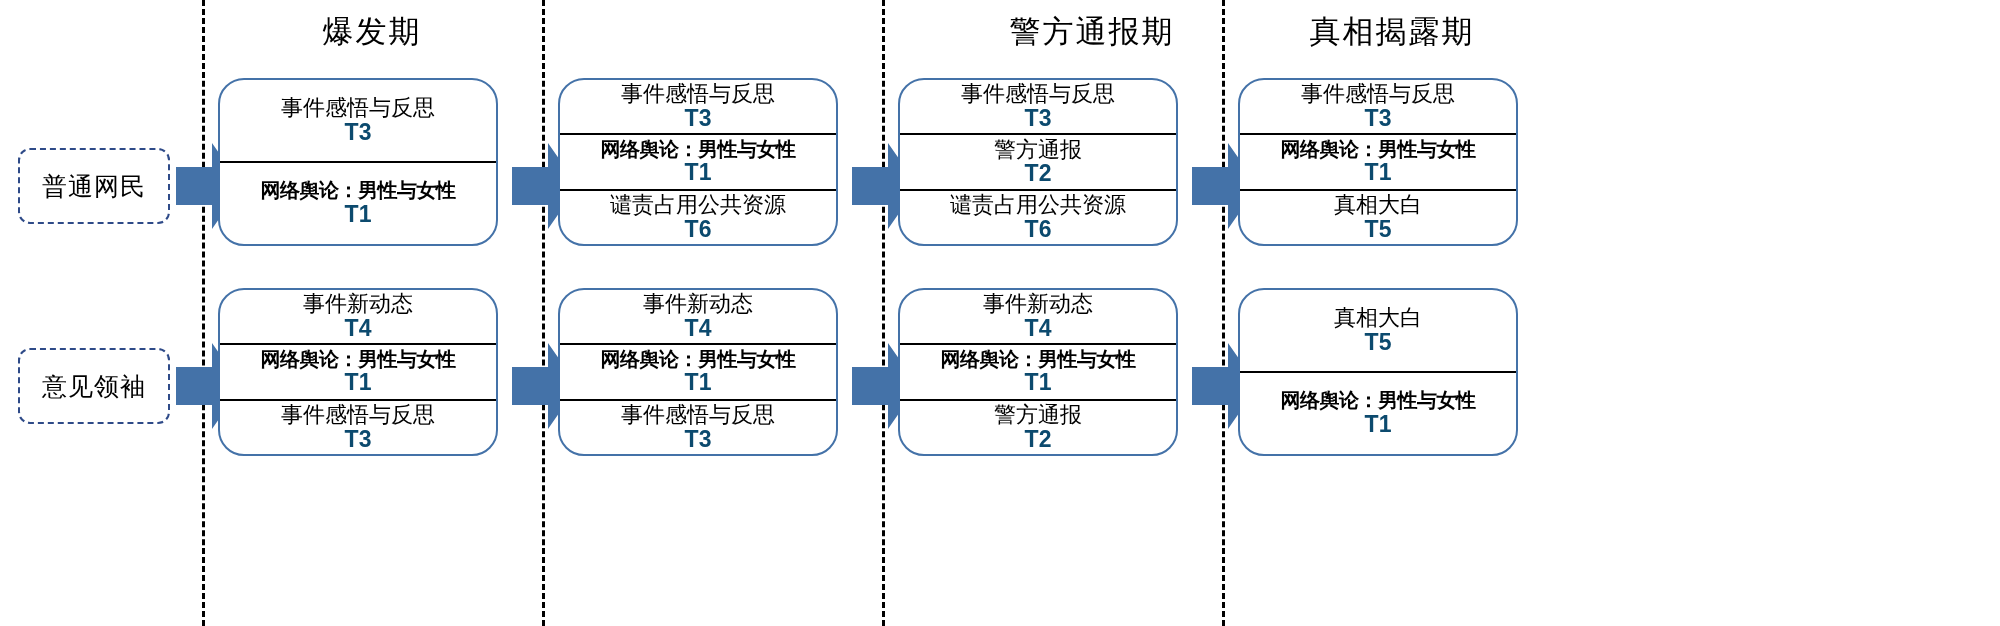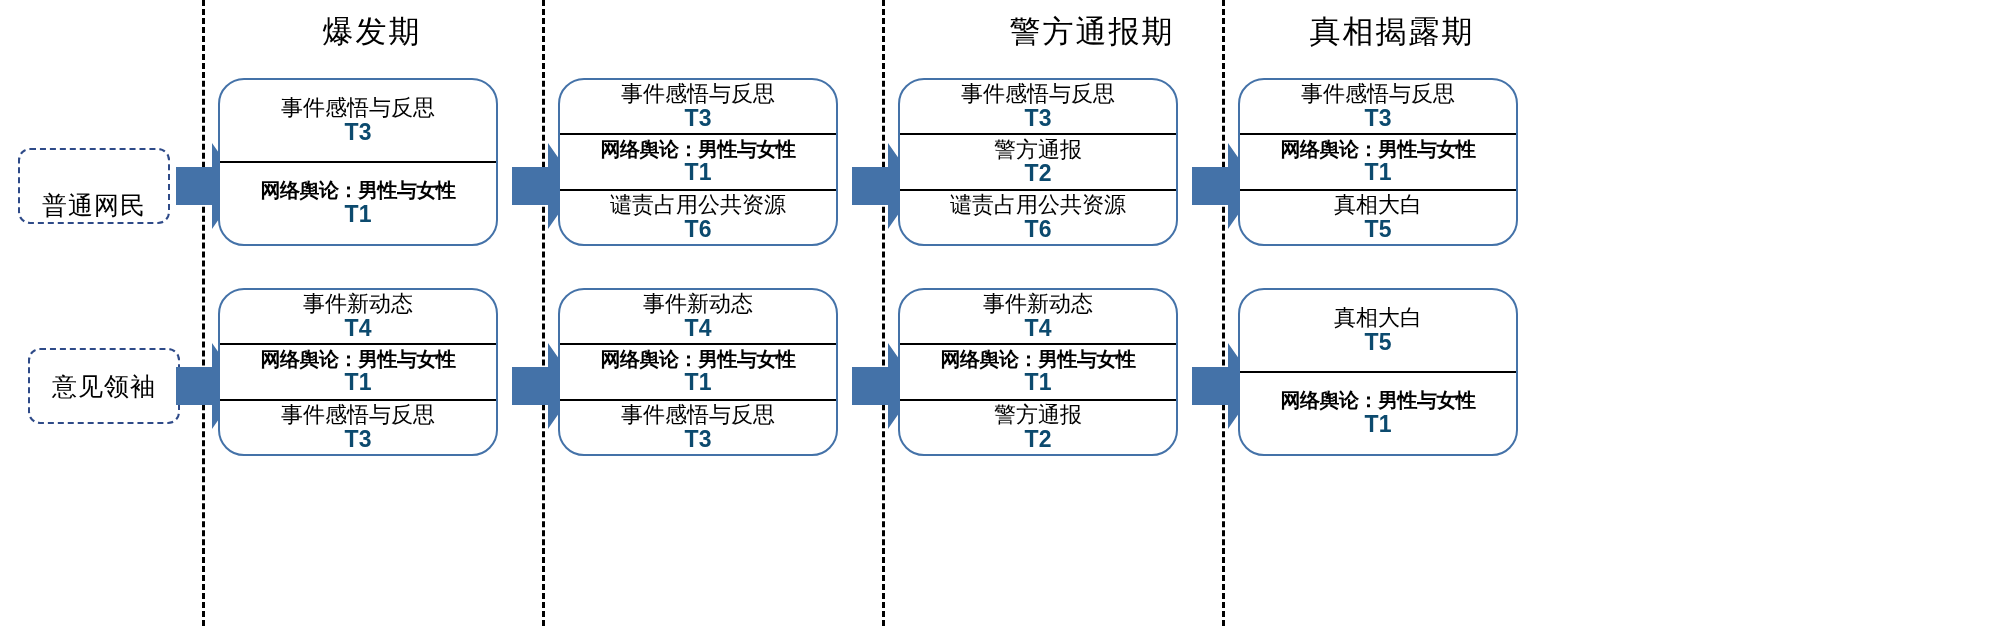--- a/index.html
+++ b/index.html
@@ -123,24 +123,24 @@
   <div class="phase-header" style="left:202px; width:340px;">
     <span>爆发期</span>
   </div>
   <div class="phase-header" style="left:922px; width:340px;">
     <span>警方通报期</span>
   </div>
   <div class="phase-header" style="left:1222px; width:340px;">
     <span>真相揭露期</span>
   </div>
 
-  <div class="actor-label" style="left:18px; top:148px;align-items:flex-end;">
+  <div class="actor-label" style="left:18px; top:148px;">
     <span>普通网民</span>
   </div>
-  <div class="actor-label" style="left:28px; top:348px;">
+  <div class="actor-label" style="left:18px; top:348px;">
     <span>意见领袖</span>
   </div>
 
   <div class="arrow" style="left:176px; top:143px;">
     <svg viewBox="0 0 66 86" preserveAspectRatio="none">
         <polygon points="0,24 36,24 36,0 66,43 36,86 36,62 0,62" fill="#4472a8"></polygon>
       </svg>
   </div>
   <div class="arrow" style="left:512px; top:143px;">
     <svg viewBox="0 0 66 86" preserveAspectRatio="none">

